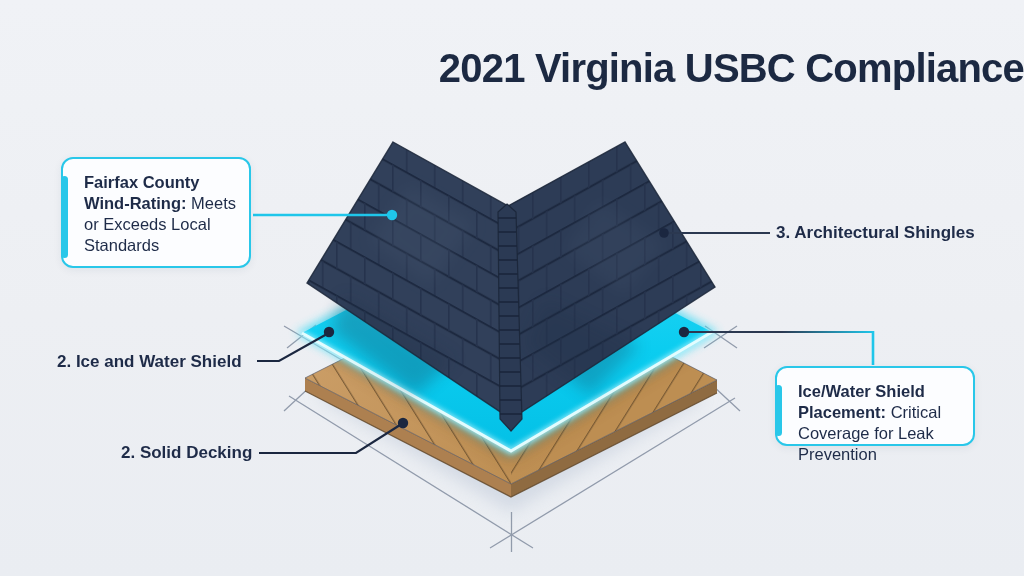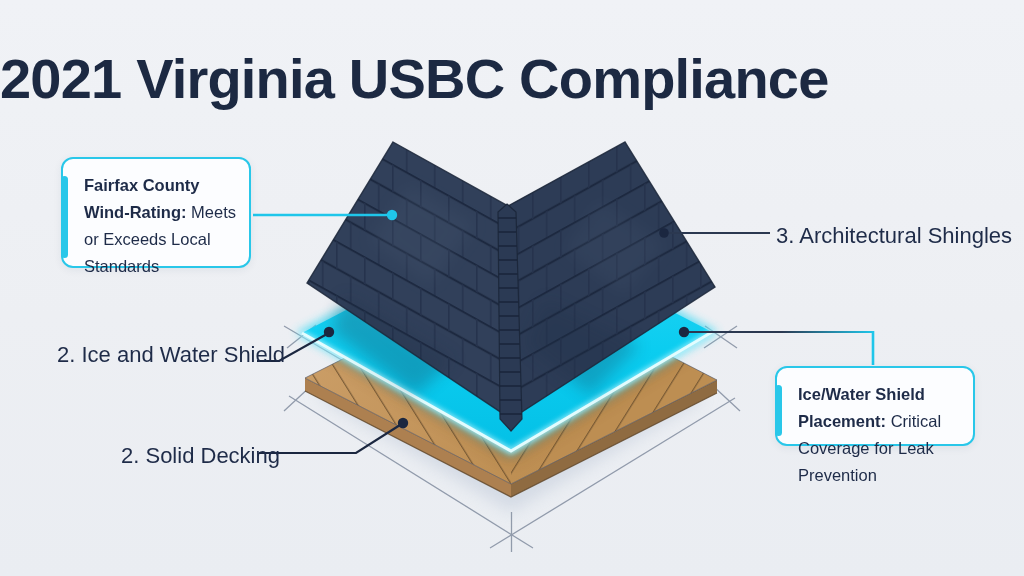--- a/index.html
+++ b/index.html
@@ -3,41 +3,41 @@
 <meta charset="utf-8">
 <style>
   html,body{margin:0;padding:0;}
   body{width:1024px;height:576px;overflow:hidden;}
   .stage{
     position:relative;width:1024px;height:576px;
     background:linear-gradient(180deg,#f0f2f6 0%,#edeff3 55%,#eaedf2 100%);
     font-family:"Liberation Sans",sans-serif;color:#1e2b48;
   }
   .title{
-    position:absolute;top:46px;left:0;right:0;text-align:left;
-    font-size:56px;font-weight:700;letter-spacing:-0.8px;color:#1c2942;
+    position:absolute;top:46px;left:0;right:0;text-align:right;
+    font-size:40px;font-weight:700;letter-spacing:-0.8px;color:#1c2942;padding-left:20px;
   }
   svg.diagram{position:absolute;left:0;top:0;}
   .callout{
     position:absolute;background:#fcfdff;border:2px solid #29c7e9;border-radius:12px;
     box-shadow:0 2px 8px rgba(30,50,90,.07);
-    padding:13px 12px 10px 21px;font-size:16.5px;line-height:27px;color:#1e2b48;
+    padding:13px 12px 10px 21px;font-size:16.5px;line-height:21px;color:#1e2b48;
   }
   .callout .accent{
     position:absolute;left:-2px;top:17px;bottom:8px;width:7px;
     background:#29c7e9;border-radius:5px;
   }
   .callout b{font-weight:700;}
   .box-wind{left:61px;top:157px;width:190px;height:111px;box-sizing:border-box;}
   .box-place{left:775px;top:366px;width:200px;height:80px;box-sizing:border-box;}
   .layer-label{
-    position:absolute;font-size:22px;font-weight:400;color:#1e2b48;white-space:nowrap;
+    position:absolute;font-size:17px;font-weight:700;color:#1e2b48;white-space:nowrap;
   }
   .label-shingles{left:776px;top:223px;}
-  .label-ice{left:57px;top:342px;}
+  .label-ice{left:57px;top:352px;}
   .label-deck{left:121px;top:443px;}
 </style>
 </head>
 <body>
 
 <div class="stage">
 
   <div class="title">2021 Virginia USBC Compliance</div>
 
   <svg class="diagram" width="1024" height="576" viewBox="0 0 1024 576">

